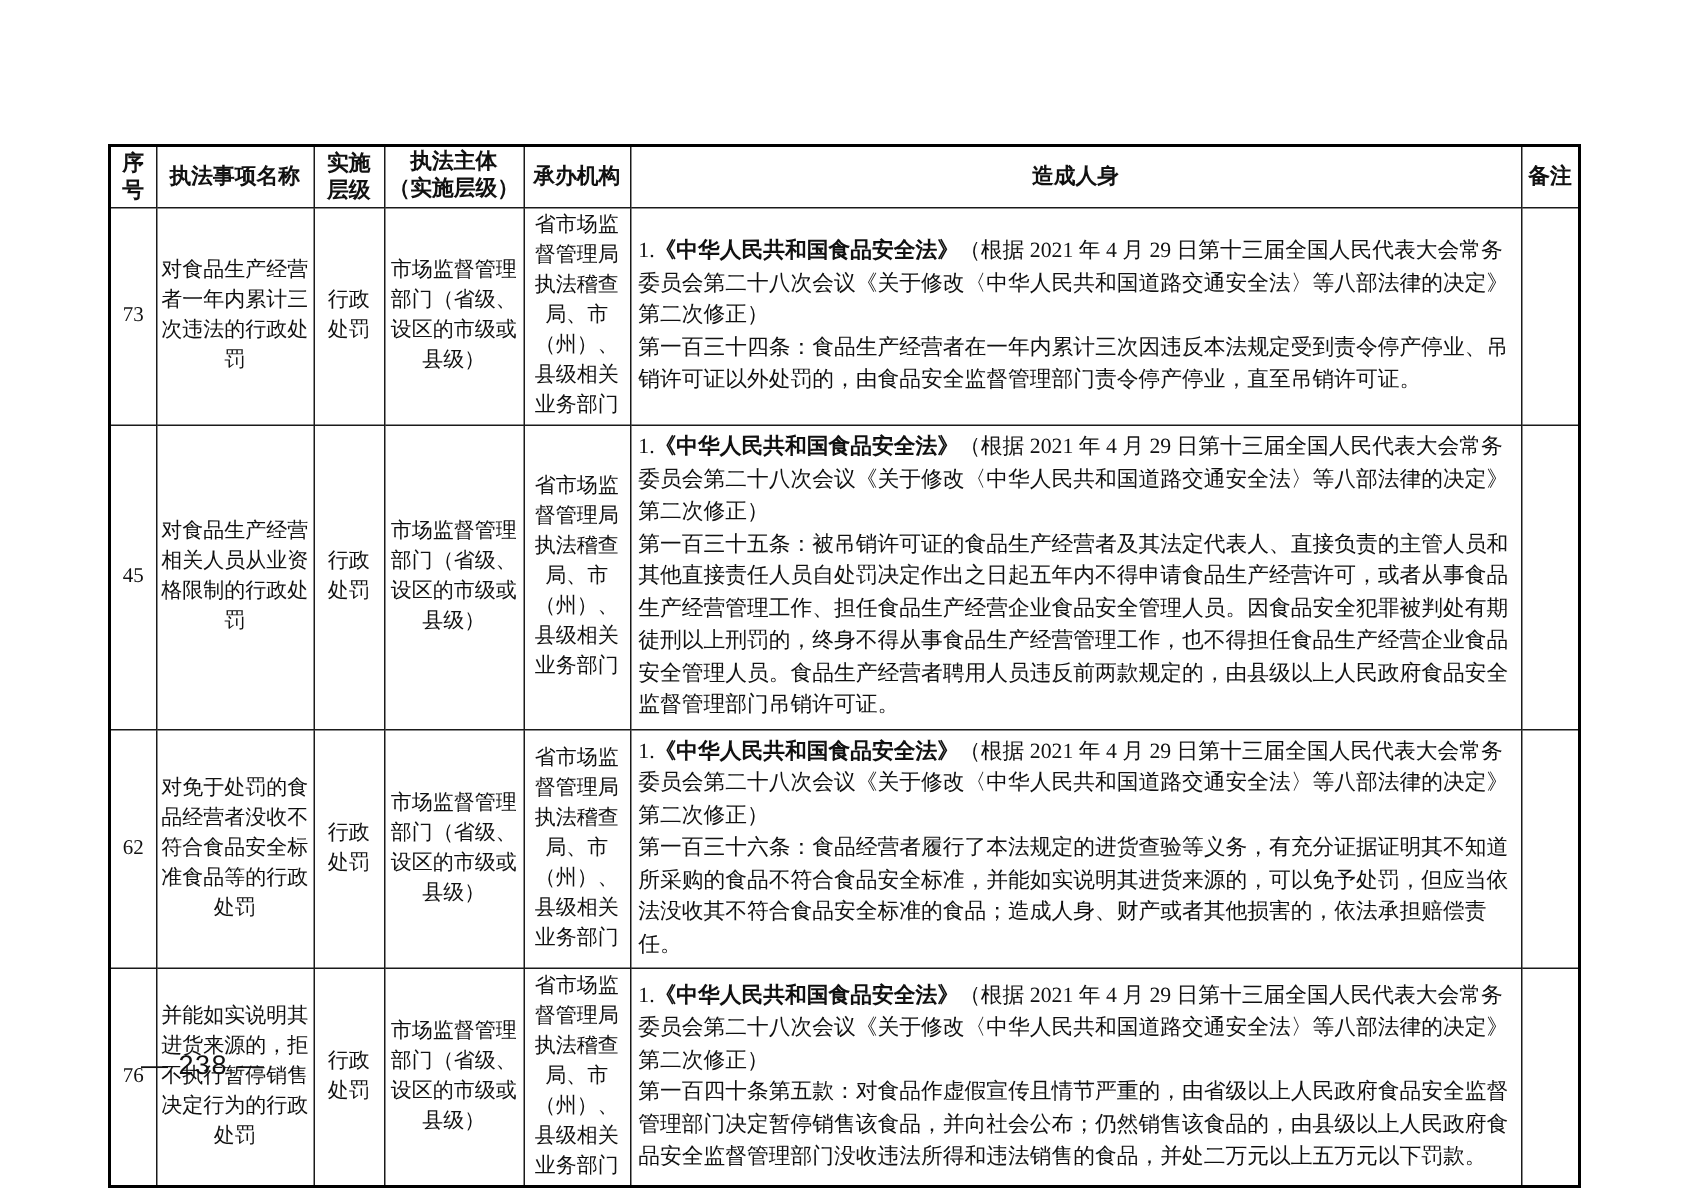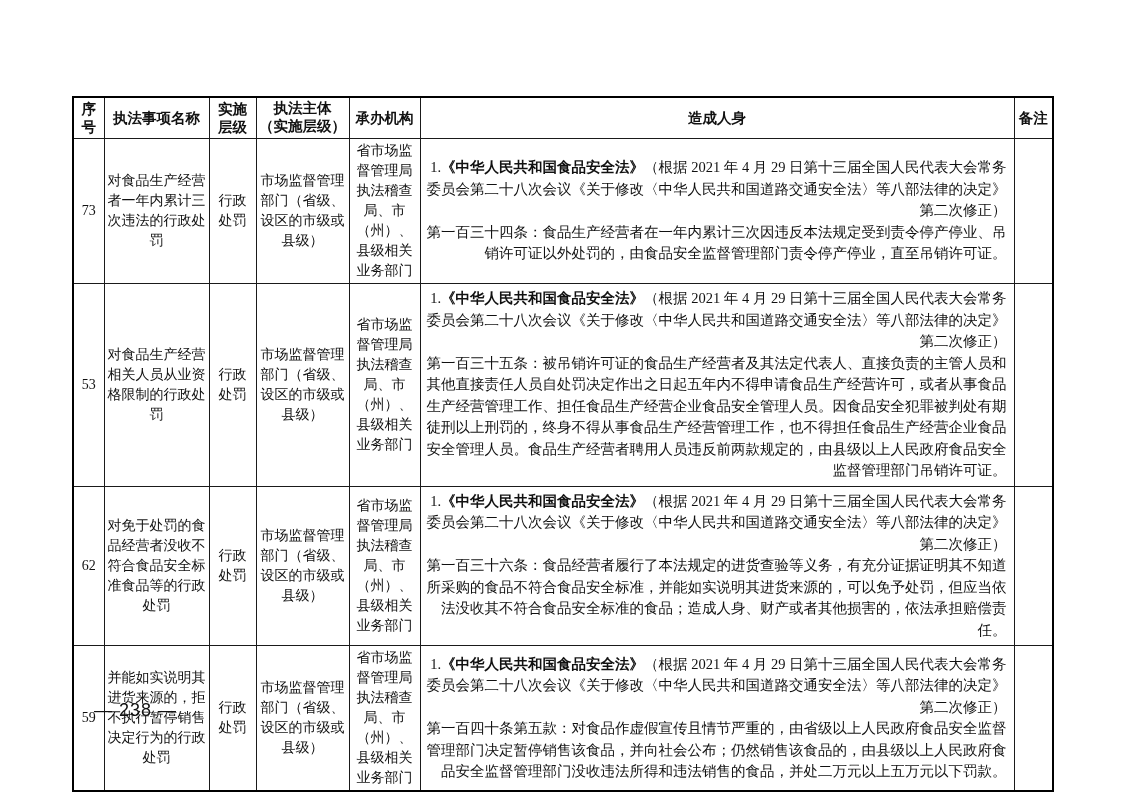--- a/index.html
+++ b/index.html
@@ -29,21 +29,21 @@
     line-height:18px;
     padding:2px 2px;
   }
   th.h-subject{white-space:pre-line;font-family:Liberation Mono, monospace;}
   tr.hdr{height:38px;margin-left:24px;}
   tr.r0{height:136px;}
   tr.r1{height:141px;}
   tr.r2{height:137px;}
   tr.r3{height:139px;}
   td.c-basis{
-    text-align:right;
+    text-align:left;
     vertical-align:middle;
     padding:4px 7px 4px 5px;
     line-height:21.5px;
     font-size:14.5px;
   }
   td.c-basis .law-title{font-weight:bold;}
   td.c-basis .pre{white-space:pre-line;}
   td.c-organ{padding:2px 5px;}
   .page-number{
     position:absolute;left:94px;top:700px;
@@ -83,41 +83,41 @@
         <td class="c-no">73</td>
         <td class="c-name">对食品生产经营者一年内累计三次违法的行政处罚</td>
         <td class="c-cat">行政处罚</td>
         <td class="c-subj">市场监督管理部门（省级、设区的市级或县级）</td>
         <td class="c-organ">省市场监督管理局执法稽查局、市（州）、县级相关业务部门</td>
         <td class="c-basis"><span>1.</span><span class="law-title">《中华人民共和国食品安全法》</span><span class="pre">（根据 2021 年 4 月 29 日第十三届全国人民代表大会常务委员会第二十八次会议《关于修改〈中华人民共和国道路交通安全法〉等八部法律的决定》第二次修正）
 第一百三十四条：食品生产经营者在一年内累计三次因违反本法规定受到责令停产停业、吊销许可证以外处罚的，由食品安全监督管理部门责令停产停业，直至吊销许可证。</span></td>
         <td class="c-remark"></td>
       </tr>
       <tr class="r1">
-        <td class="c-no">53</td>
+        <td class="c-no">45</td>
         <td class="c-name">对食品生产经营相关人员从业资格限制的行政处罚</td>
         <td class="c-cat">行政处罚</td>
         <td class="c-subj">市场监督管理部门（省级、设区的市级或县级）</td>
         <td class="c-organ">省市场监督管理局执法稽查局、市（州）、县级相关业务部门</td>
         <td class="c-basis"><span>1.</span><span class="law-title">《中华人民共和国食品安全法》</span><span class="pre">（根据 2021 年 4 月 29 日第十三届全国人民代表大会常务委员会第二十八次会议《关于修改〈中华人民共和国道路交通安全法〉等八部法律的决定》第二次修正）
 第一百三十五条：被吊销许可证的食品生产经营者及其法定代表人、直接负责的主管人员和其他直接责任人员自处罚决定作出之日起五年内不得申请食品生产经营许可，或者从事食品生产经营管理工作、担任食品生产经营企业食品安全管理人员。因食品安全犯罪被判处有期徒刑以上刑罚的，终身不得从事食品生产经营管理工作，也不得担任食品生产经营企业食品安全管理人员。食品生产经营者聘用人员违反前两款规定的，由县级以上人民政府食品安全监督管理部门吊销许可证。</span></td>
         <td class="c-remark"></td>
       </tr>
       <tr class="r2">
         <td class="c-no">62</td>
         <td class="c-name">对免于处罚的食品经营者没收不符合食品安全标准食品等的行政处罚</td>
         <td class="c-cat">行政处罚</td>
         <td class="c-subj">市场监督管理部门（省级、设区的市级或县级）</td>
         <td class="c-organ">省市场监督管理局执法稽查局、市（州）、县级相关业务部门</td>
         <td class="c-basis"><span>1.</span><span class="law-title">《中华人民共和国食品安全法》</span><span class="pre">（根据 2021 年 4 月 29 日第十三届全国人民代表大会常务委员会第二十八次会议《关于修改〈中华人民共和国道路交通安全法〉等八部法律的决定》第二次修正）
 第一百三十六条：食品经营者履行了本法规定的进货查验等义务，有充分证据证明其不知道所采购的食品不符合食品安全标准，并能如实说明其进货来源的，可以免予处罚，但应当依法没收其不符合食品安全标准的食品；造成人身、财产或者其他损害的，依法承担赔偿责任。</span></td>
         <td class="c-remark"></td>
       </tr>
       <tr class="r3">
-        <td class="c-no">59</td>
+        <td class="c-no">76</td>
         <td class="c-name">并能如实说明其进货来源的，拒不执行暂停销售决定行为的行政处罚</td>
         <td class="c-cat">行政处罚</td>
         <td class="c-subj">市场监督管理部门（省级、设区的市级或县级）</td>
         <td class="c-organ">省市场监督管理局执法稽查局、市（州）、县级相关业务部门</td>
         <td class="c-basis"><span>1.</span><span class="law-title">《中华人民共和国食品安全法》</span><span class="pre">（根据 2021 年 4 月 29 日第十三届全国人民代表大会常务委员会第二十八次会议《关于修改〈中华人民共和国道路交通安全法〉等八部法律的决定》第二次修正）
 第一百四十条第五款：对食品作虚假宣传且情节严重的，由省级以上人民政府食品安全监督管理部门决定暂停销售该食品，并向社会公布；仍然销售该食品的，由县级以上人民政府食品安全监督管理部门没收违法所得和违法销售的食品，并处二万元以上五万元以下罚款。</span></td>
         <td class="c-remark"></td>
       </tr>
     </tbody>
   </table>

